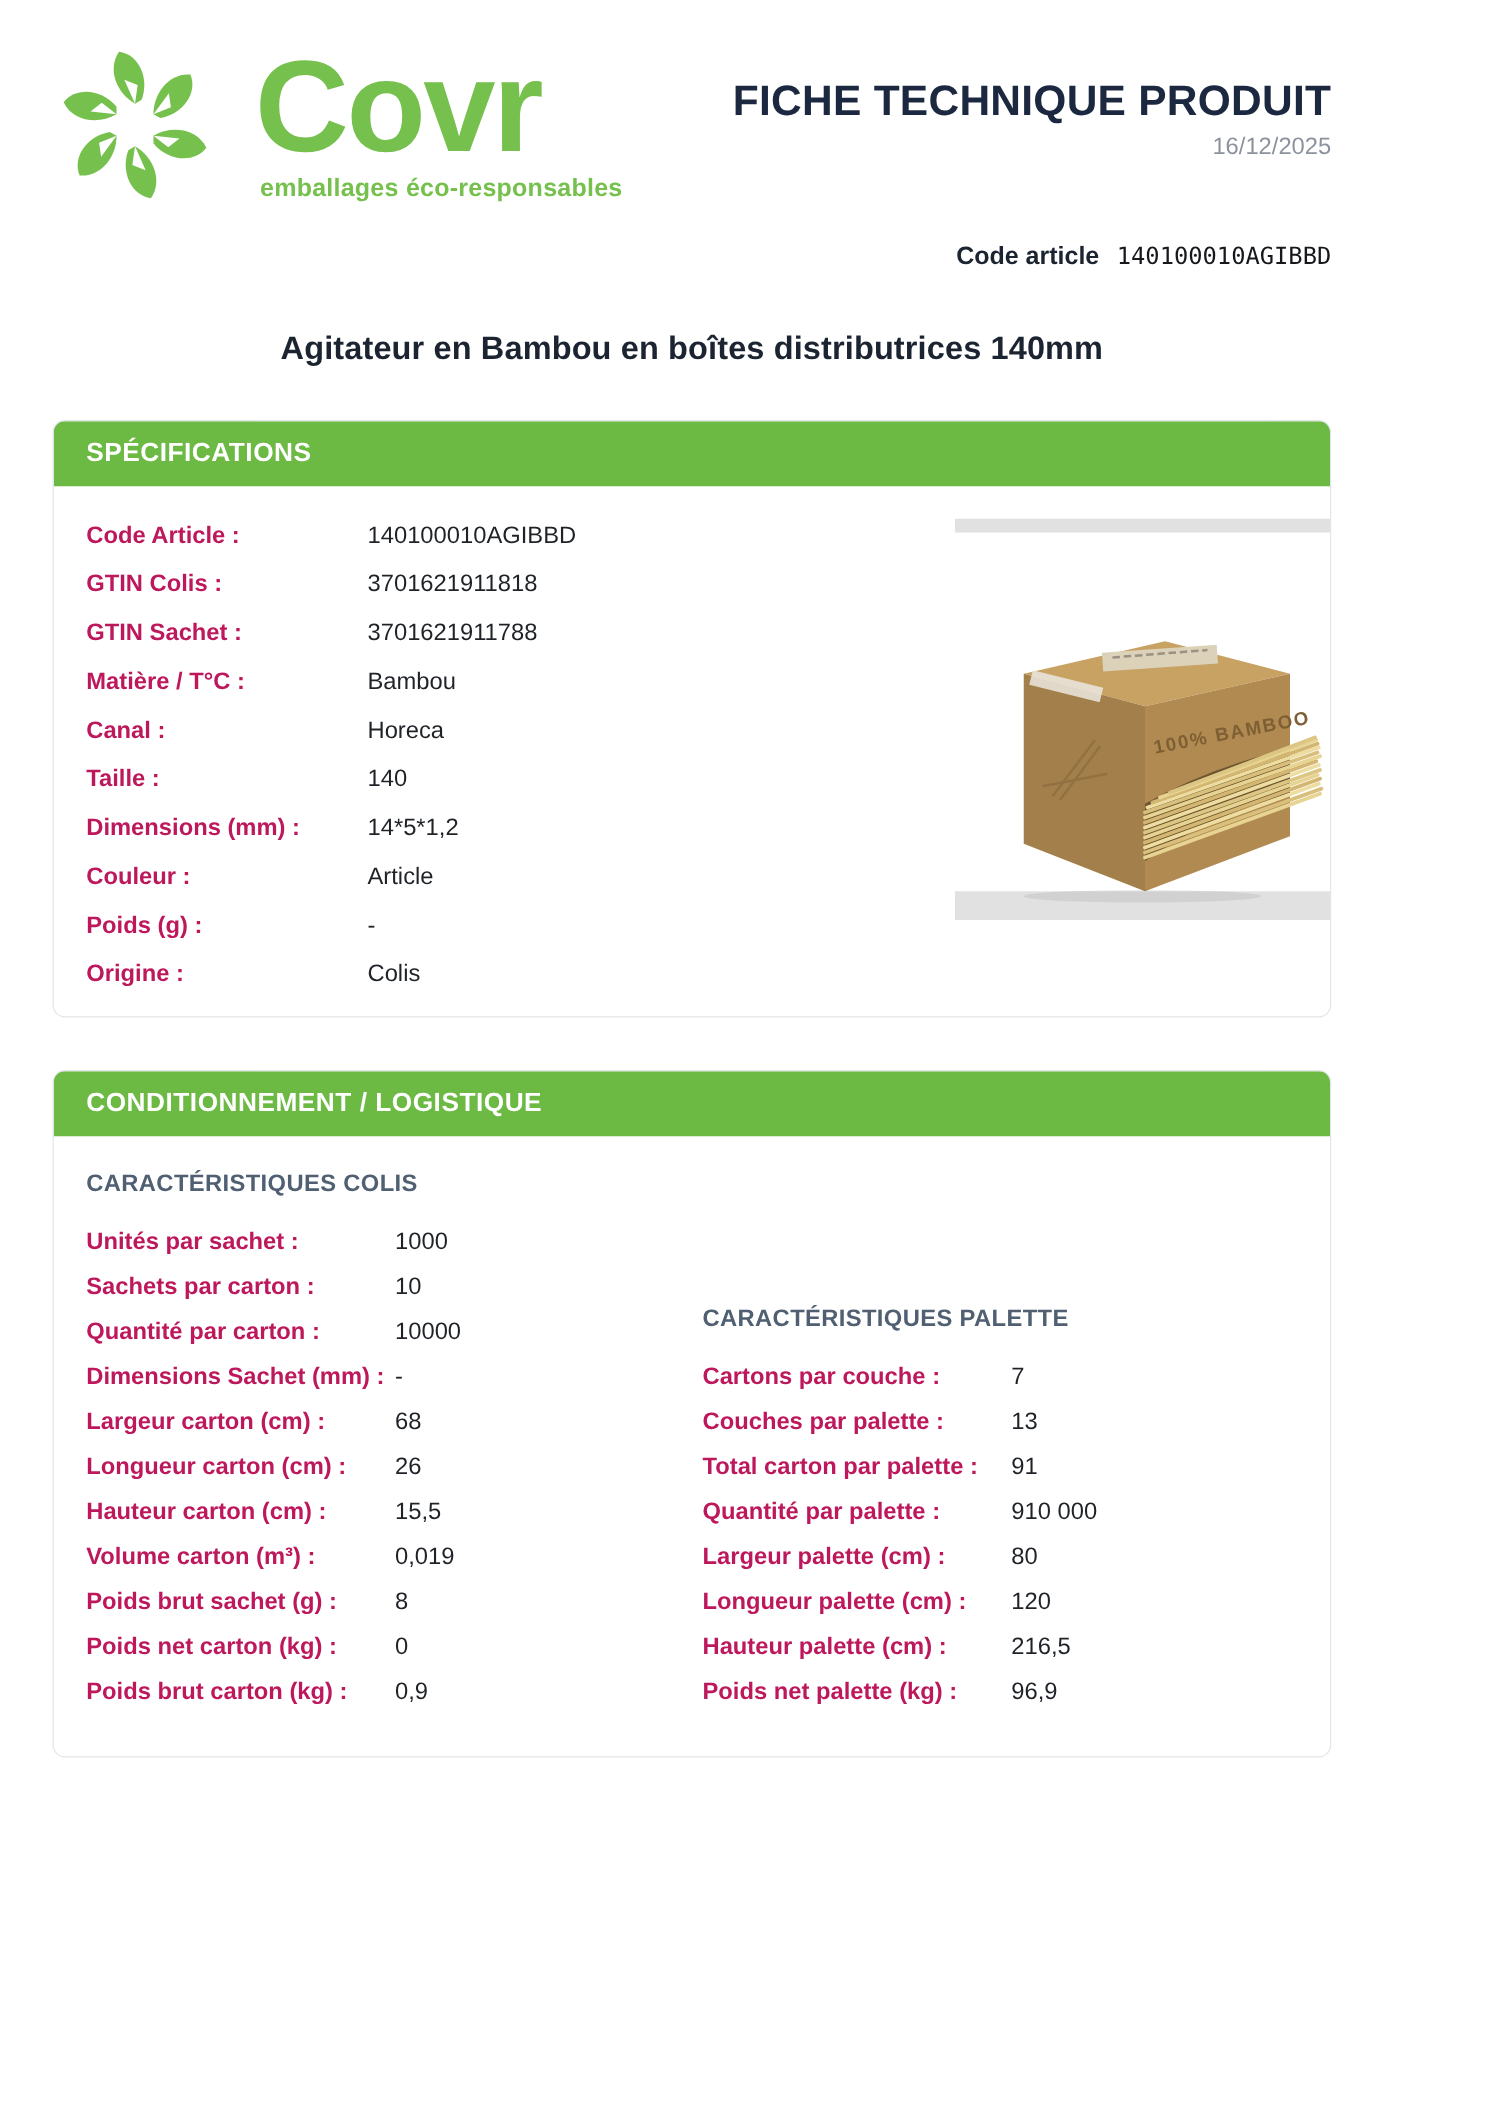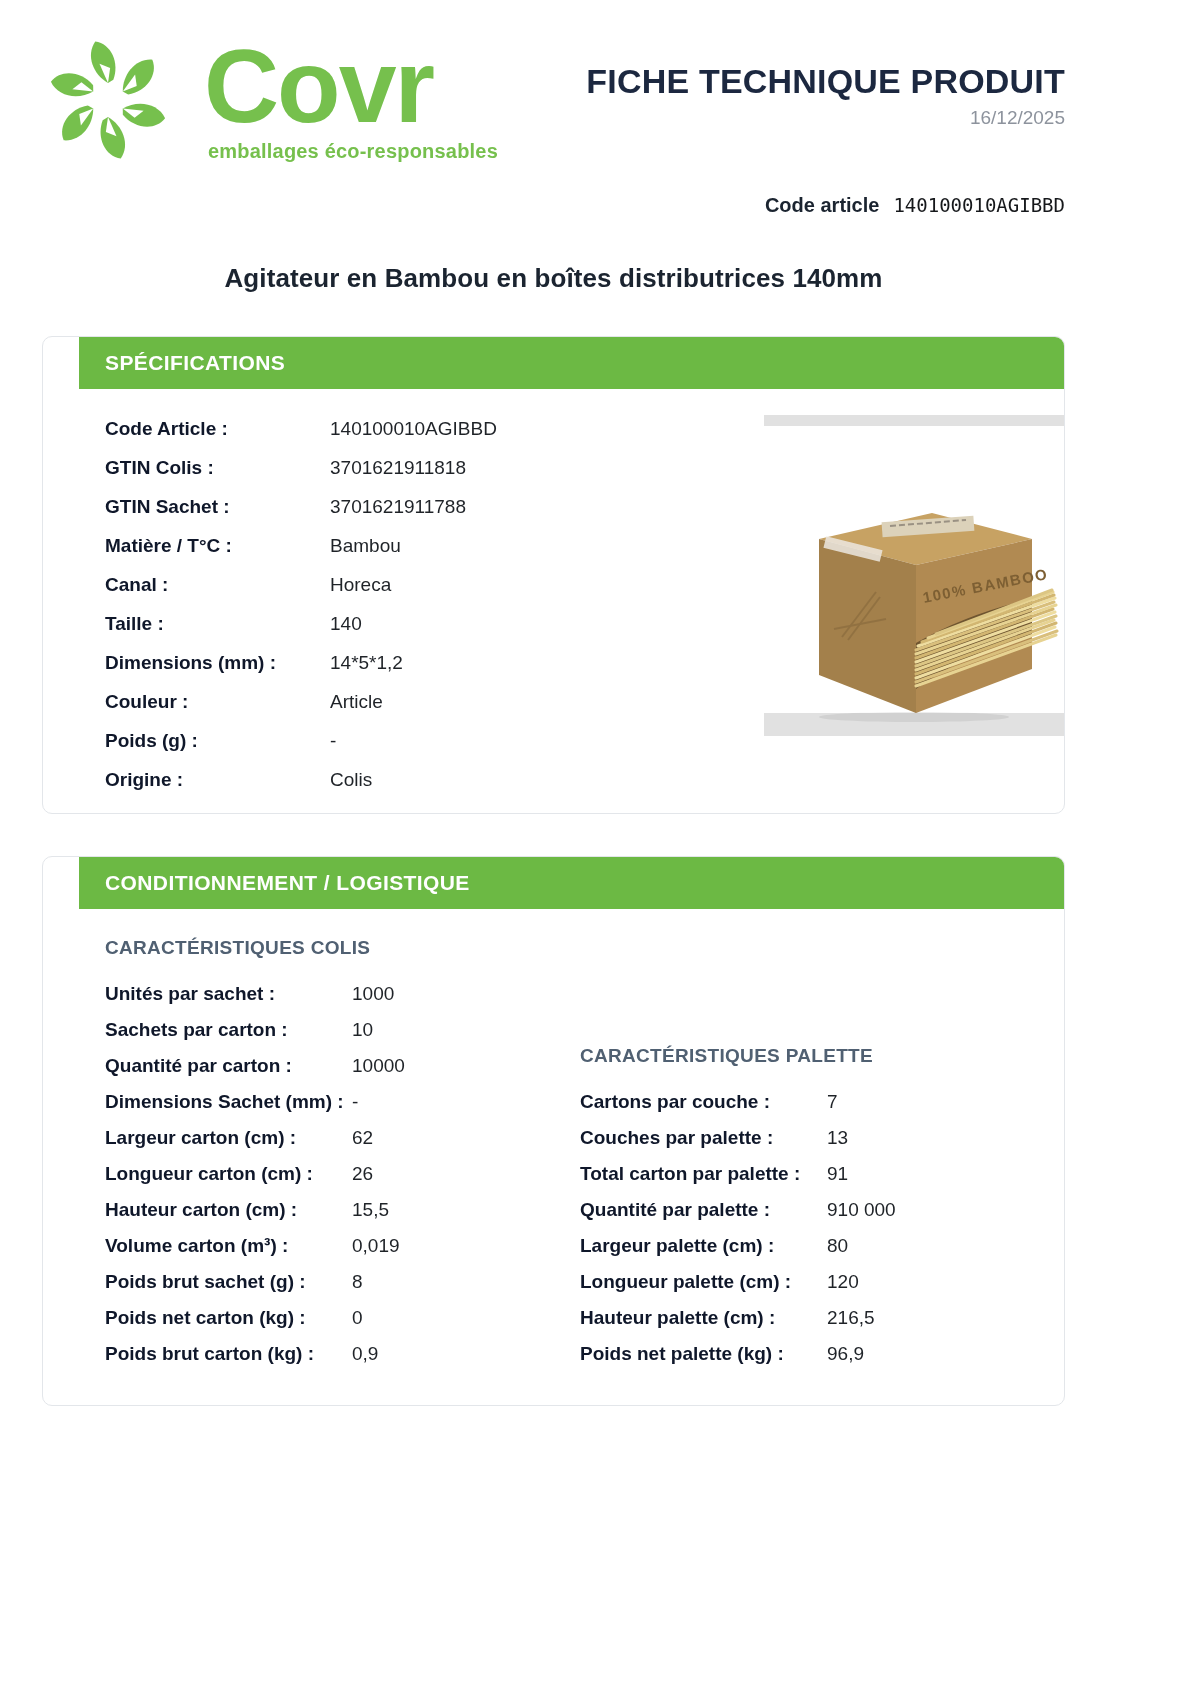--- a/index.html
+++ b/index.html
@@ -51,36 +51,35 @@
     color: #1b2430; margin-top: 46px; letter-spacing: 0.1px;
   }
 
   
   .card {
     border: 1px solid #e3e6ea;
     border-radius: 10px;
     margin-top: 42px;
     overflow: hidden;
     background: #ffffff;
-    padding-left: 36px;
   }
   .card-header {
     background: #6cb944;
     height: 52px;
     display: flex; align-items: center;
     padding: 0 26px;
   }
   .card-header-title {
     color: #ffffff; font-size: 21px; font-weight: bold; letter-spacing: 0.4px;
   }
   .card-body { position: relative; padding: 28px 26px 22px 26px; }
 
   .row { display: flex; margin-bottom: 16px; line-height: 23px; font-size: 19px; }
   .row:last-child { margin-bottom: 0; }
-  .row .lbl { color: #0f172a; font-weight: bold; flex: 0 0 auto; }
+  .row .lbl { color: #be185d; font-weight: bold; flex: 0 0 auto; }
   .row .val { color: #1f2328; }
 
   
   .spec-body { min-height: 420px; }
   .spec-rows { width: 640px; }
   .spec-rows .lbl { width: 225px; }
 
   .product-photo {
     position: absolute; top: 18px; right: 0;
     width: 300px; height: 340px;
@@ -265,21 +264,21 @@
             <div class="row">
               <span class="lbl">Quantité par carton :</span>
               <span class="val">10000</span>
             </div>
             <div class="row">
               <span class="lbl">Dimensions Sachet (mm) :</span>
               <span class="val">-</span>
             </div>
             <div class="row">
               <span class="lbl">Largeur carton (cm) :</span>
-              <span class="val">62</span>
+              <span class="val">68</span>
             </div>
             <div class="row">
               <span class="lbl">Longueur carton (cm) :</span>
               <span class="val">26</span>
             </div>
             <div class="row">
               <span class="lbl">Hauteur carton (cm) :</span>
               <span class="val">15,5</span>
             </div>
             <div class="row">

